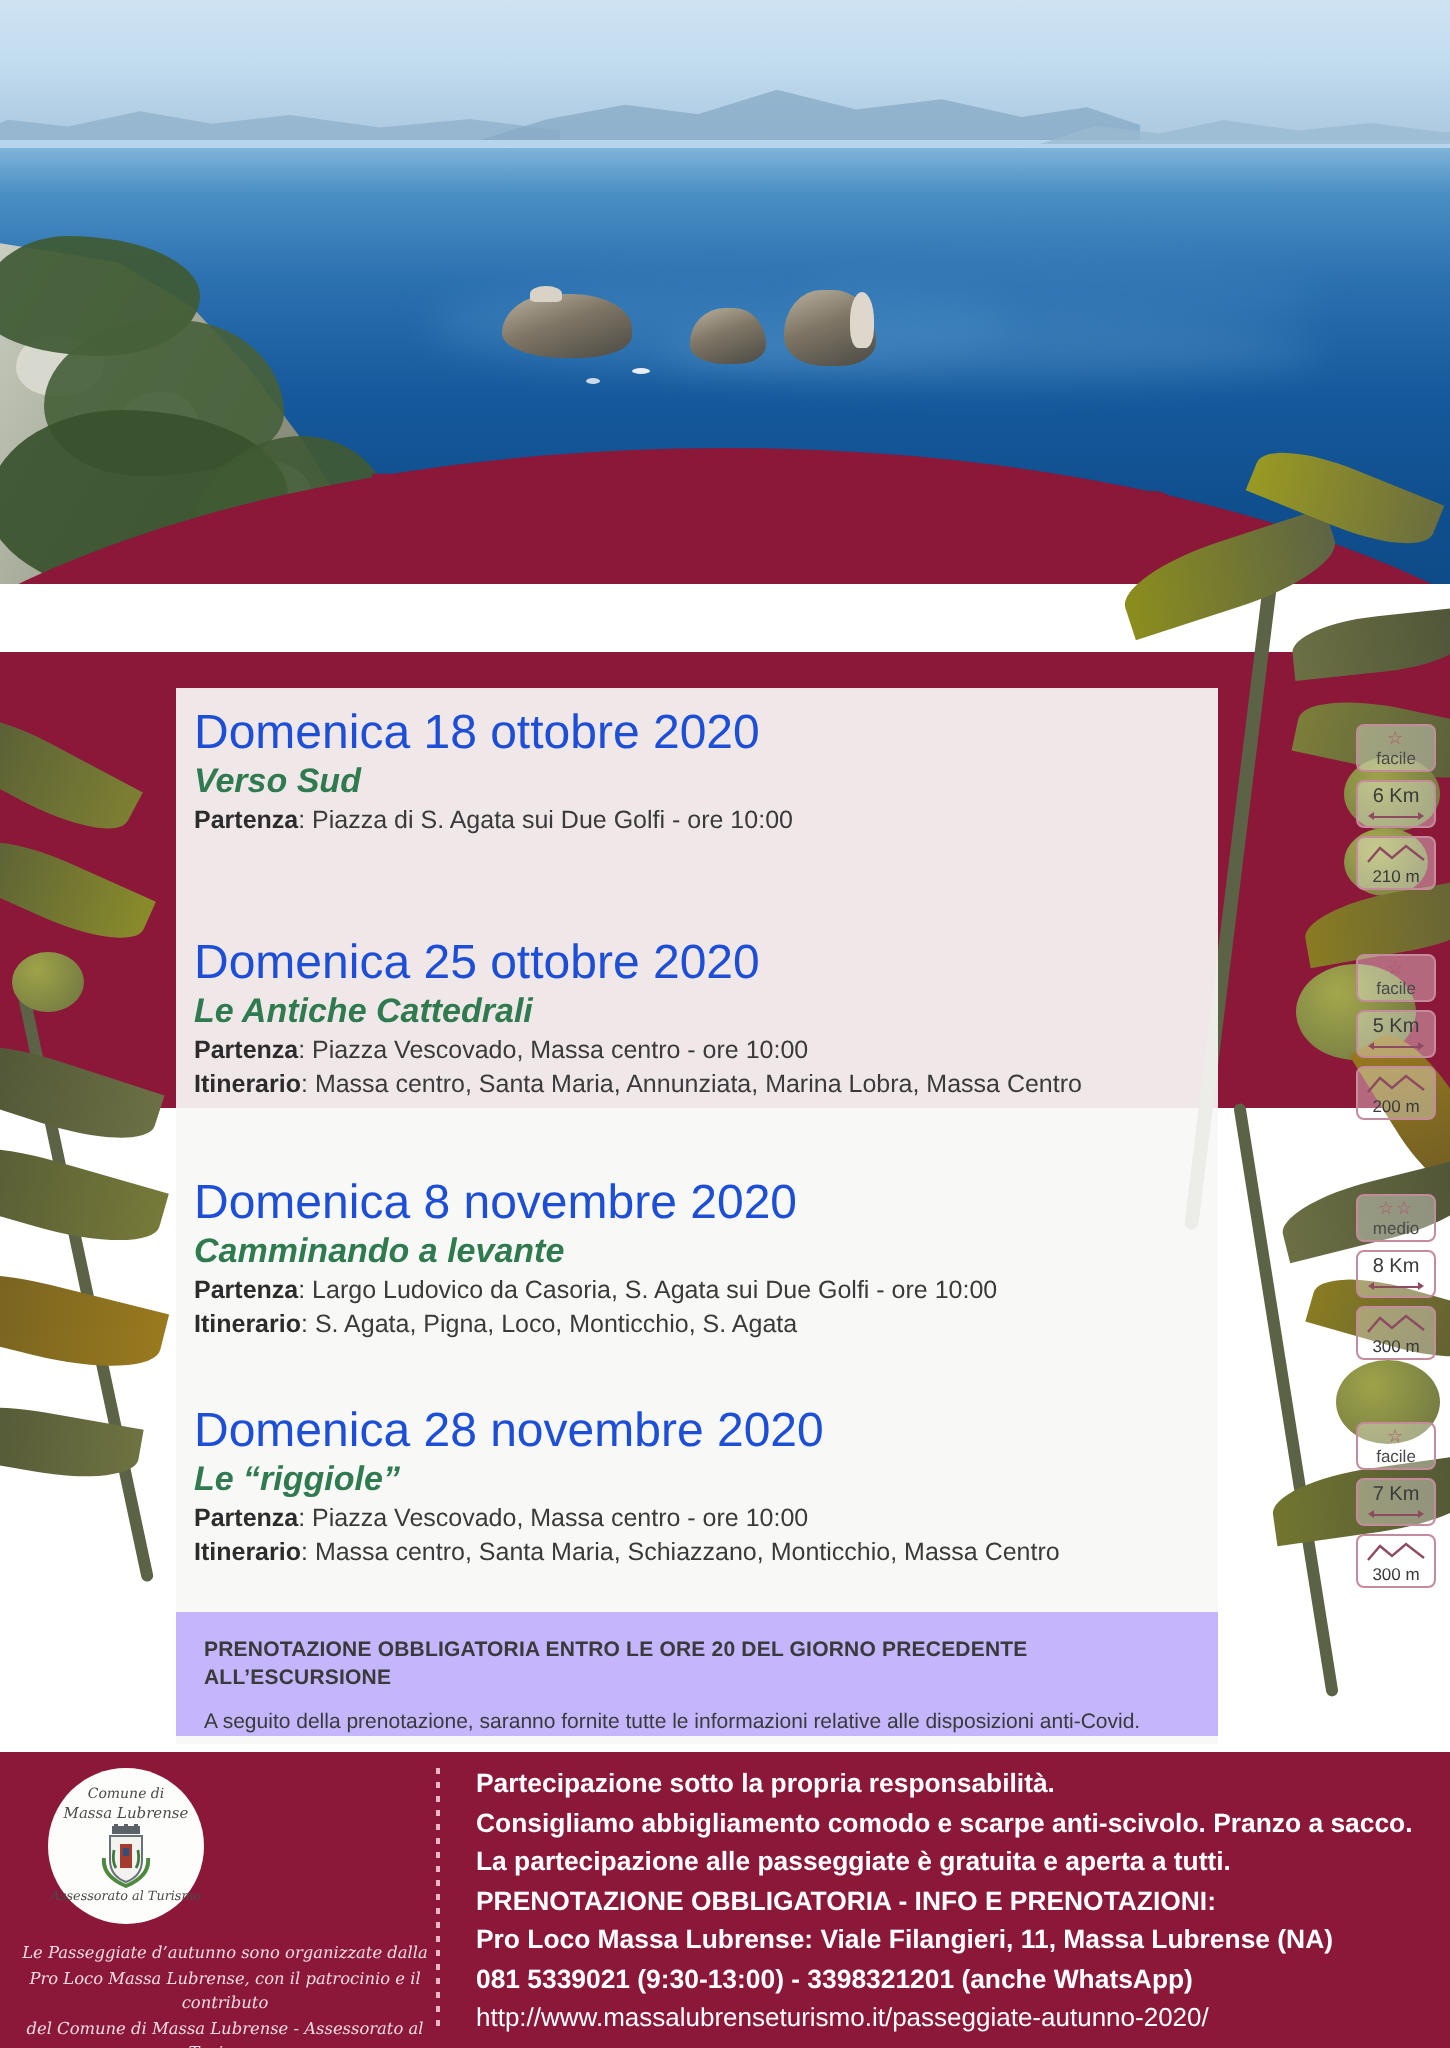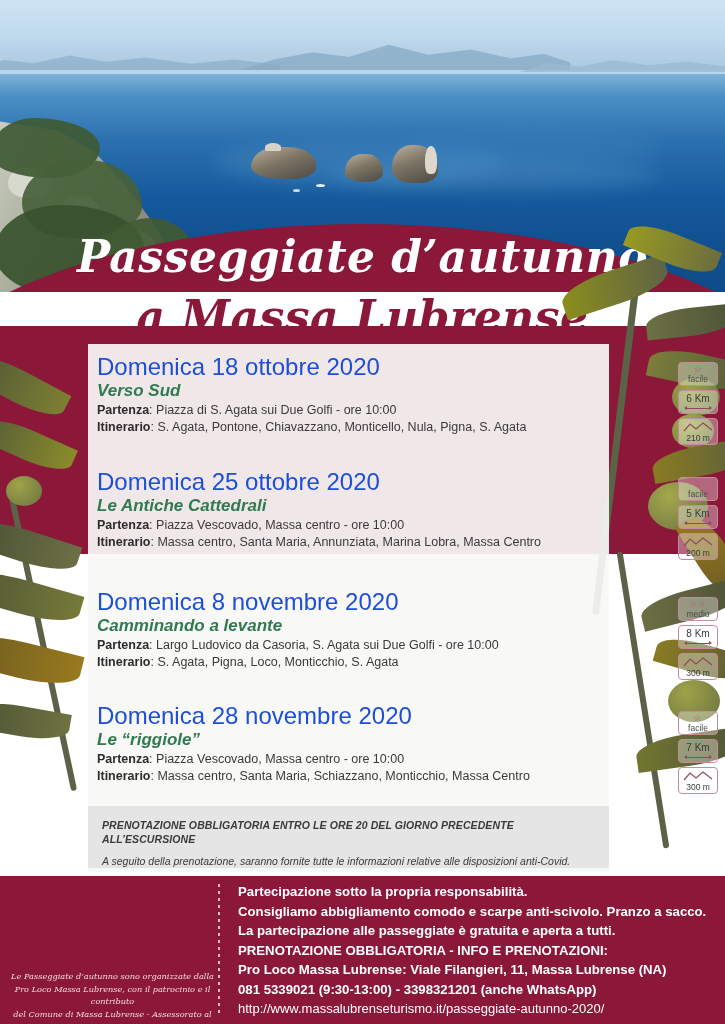--- a/index.html
+++ b/index.html
@@ -103,21 +103,21 @@
   .arrowline i{position:absolute;left:3px;top:3px;width:22px;height:1px;background:#8e4a61;}
   .arrowline i:before,.arrowline i:after{content:"";position:absolute;top:-2px;width:0;height:0;
       border-top:2.5px solid transparent;border-bottom:2.5px solid transparent;}
   .arrowline i:before{left:-3px;border-right:3px solid #8e4a61;}
   .arrowline i:after{right:-3px;border-left:3px solid #8e4a61;}
   .zig{width:30px;height:12px;}
   .elev{font-size:8.5px;line-height:10px;color:#3a3a3a;}
 
   
   .note{position:absolute;left:88px;top:806px;width:521px;height:62px;
-        background:#e5e5e5;box-sizing:border-box;padding:12px 14px 0 14px;font-style:italic;}
+        background:#c4b5fd;box-sizing:border-box;padding:12px 14px 0 14px;}
   .note .n1{font-size:10.5px;font-weight:700;color:#3a3a3a;letter-spacing:.1px;line-height:14px;}
   .note .n2{font-size:10.5px;color:#3a3a3a;line-height:14px;margin-top:8px;}
 
   
   .footer{position:absolute;left:0;top:876px;width:725px;height:148px;background:#8b1739;}
   .logo{position:absolute;border-radius:50%;background:#fdfdfb;}
   .logo1{left:24px;top:8px;width:78px;height:78px;}
   .logo2{left:113px;top:16px;width:70px;height:70px;}
   .lg-t{position:absolute;width:100%;text-align:center;font-family:"DejaVu Serif",serif;
         font-style:italic;color:#4a4a4a;}
@@ -162,21 +162,20 @@
     <div class="veg v1"></div>
     <div class="veg v2"></div>
     <div class="veg v3"></div>
     <div class="veg v4"></div>
   </div>
 
   <div class="arc"></div>
   <div class="arcmask"></div>
 
   <div class="title">
-    <div class="l1">Passeggiate d’autunno</div>
     <div class="l2">a Massa Lubrense</div>
   </div>
 
   <div class="olives">
 
     <div class="stem" style="left:612px;top:36px;width:7px;height:330px;transform:rotate(7deg);"></div>
     <div class="stem" style="left:640px;top:300px;width:6px;height:300px;transform:rotate(-9deg);"></div>
     <div class="leaf" style="left:560px;top:20px;width:110px;height:34px;background:linear-gradient(100deg,#8d8f1c,#5c6246);transform:rotate(-18deg);"></div>
     <div class="leaf" style="left:625px;top:-16px;width:95px;height:30px;background:linear-gradient(80deg,#9a9a22,#6a6d3f);transform:rotate(22deg);"></div>
     <div class="leaf" style="left:646px;top:58px;width:88px;height:28px;background:linear-gradient(90deg,#6c7044,#4e5438);transform:rotate(-6deg);"></div>
@@ -200,21 +199,20 @@
     <div class="leaf" style="left:-34px;top:120px;width:104px;height:32px;background:linear-gradient(265deg,#7d8032,#505638);transform:rotate(28deg);"></div>
     <div class="olive" style="left:6px;top:226px;width:36px;height:30px;background:radial-gradient(circle at 35% 30%,#9ea349,#6d7340);"></div>
   </div>
 
   <div class="panel">
 
     <div class="event" style="top:10px;">
       <div class="ev-date">Domenica 18 ottobre 2020</div>
       <div class="ev-sub">Verso Sud</div>
       <div class="ev-line"><b>Partenza</b><span>: Piazza di S. Agata sui Due Golfi - ore 10:00</span></div>
-      <div class="ev-line"><b>Itinerario</b><span>: S. Agata, Pontone, Chiavazzano, Monticello, Nula, Pigna, S. Agata</span></div>
       <div class="badges" style="top:8px;">
         <div class="badge">
           <span class="stars">☆</span>
           <span class="cap2">facile</span>
         </div>
         <div class="badge">
           <span class="km">6 Km</span>
           <span class="arrowline">
               <i></i>
             </span>
@@ -305,20 +303,37 @@
 
   </div>
 
   <div class="note">
     <div class="n1">PRENOTAZIONE OBBLIGATORIA ENTRO LE ORE 20 DEL GIORNO PRECEDENTE ALL’ESCURSIONE</div>
     <div class="n2">A seguito della prenotazione, saranno fornite tutte le informazioni relative alle disposizioni anti-Covid.</div>
   </div>
 
   <div class="footer">
 
+    <div class="logo logo1">
+      <div class="lg-t" style="top:9px;font-size:7px;">Comune di</div>
+      <div class="lg-t" style="top:18px;font-size:7.5px;">Massa Lubrense</div>
+      <svg class="crest" style="top:28px;" width="34" height="32" viewBox="0 0 34 32">
+        <rect x="10" y="1" width="14" height="4" fill="#5b6168"></rect>
+        <rect x="11" y="0" width="2" height="2" fill="#5b6168"></rect>
+          <rect x="16" y="0" width="2" height="2" fill="#5b6168"></rect>
+          <rect x="21" y="0" width="2" height="2" fill="#5b6168"></rect>
+        <path d="M9 6 h16 v12 q0 8 -8 11 q-8 -3 -8 -11 z" fill="#f2f2ef" stroke="#6a7077" stroke-width="1"></path>
+        <rect x="14" y="10" width="6" height="12" fill="#a33b2e"></rect>
+        <rect x="15.5" y="12" width="3" height="4" fill="#2f4f7a"></rect>
+        <path d="M11 13 q-1 6 1 9" stroke="#3f7a3f" stroke-width="1.4" fill="none"></path>
+        <path d="M23 13 q1 6 -1 9" stroke="#3f7a3f" stroke-width="1.4" fill="none"></path>
+        <path d="M6 17 q-1 9 11 14 q12 -5 11 -14" stroke="#4d8a3f" stroke-width="2" fill="none"></path>
+      </svg>
+      <div class="lg-t" style="top:60px;font-size:6.4px;">Assessorato al Turismo</div>
+    </div>
 
 
     <div class="smallprint">
       <div>Le Passeggiate d’autunno  sono organizzate dalla</div>
       <div>Pro Loco Massa Lubrense, con il patrocinio e il contributo</div>
       <div>del Comune di Massa Lubrense - Assessorato al Turismo.</div>
     </div>
   </div>
 
   <div class="fdots"></div>

